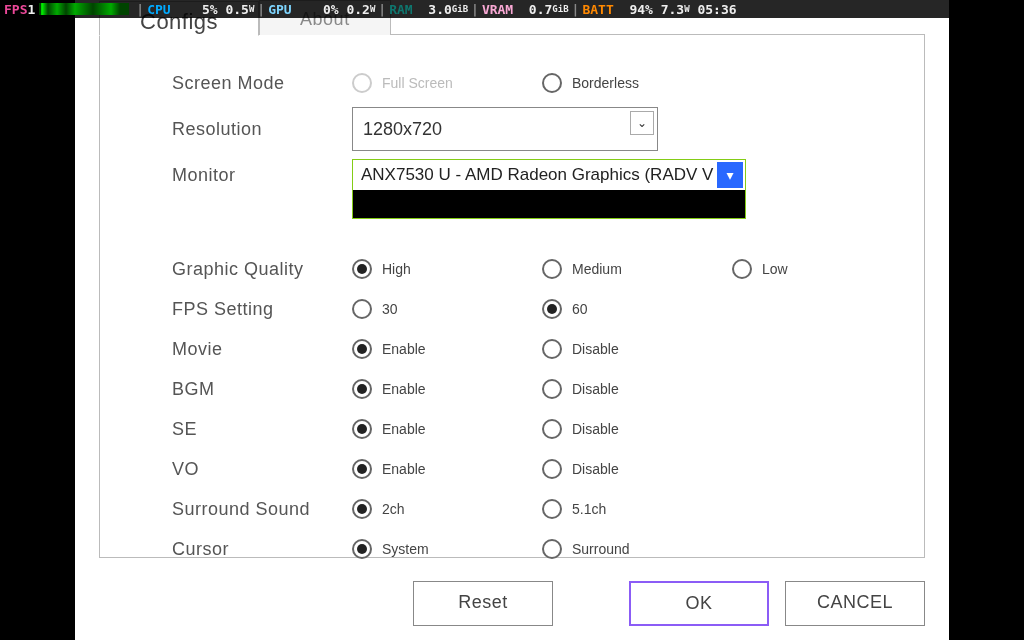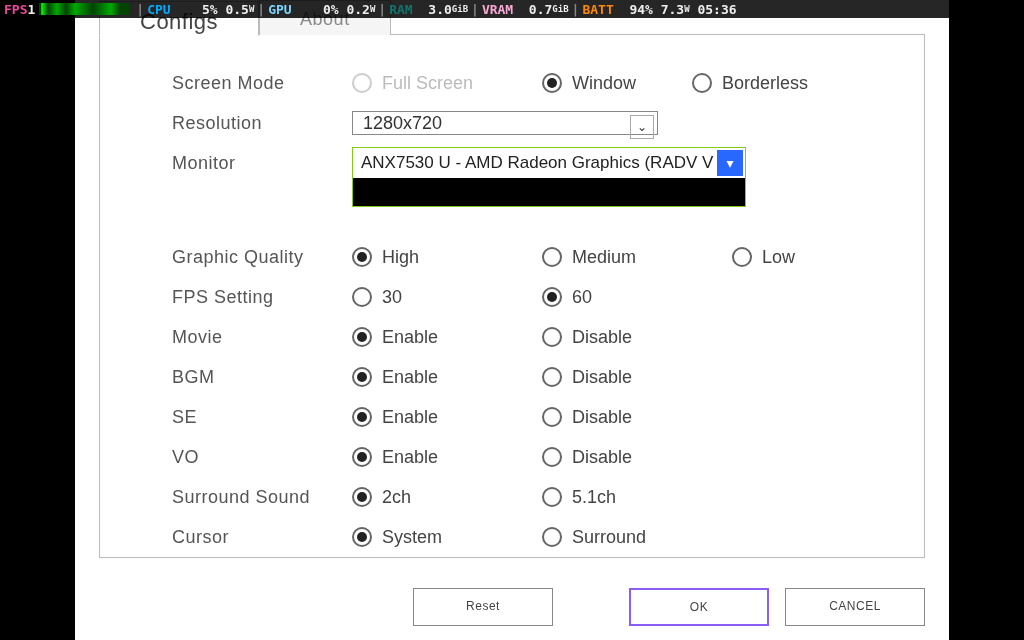--- a/index.html
+++ b/index.html
@@ -98,21 +98,21 @@
     width: 180px;
     font-size: 18px;
     color: #555;
     letter-spacing: 0.5px;
   }
   .opts { display: flex; flex: 1; }
   .opt {
     display: flex;
     align-items: center;
     width: 190px;
-    font-size: 18px;
+    font-size: 14px;
     color: #444;
   }
   .opt.dim { color: #bbb; }
   .radio {
     width: 20px; height: 20px;
     border: 2px solid #666;
     border-radius: 50%;
     margin-right: 10px;
     display: inline-flex;
     align-items: center;
@@ -121,21 +121,21 @@
   }
   .radio.dim { border-color: #ccc; }
   .radio.sel::after {
     content: "";
     width: 10px; height: 10px;
     background: #222;
     border-radius: 50%;
   }
   .dropdown {
     border: 1px solid #888;
-    height: 24px;
+    height: 44px;
     display: flex;
     align-items: center;
     padding: 0 10px;
     font-size: 18px;
     color: #333;
     position: relative;
     width: 306px;
     text-align: center;
   }
   .dropdown .arrow {
@@ -186,21 +186,21 @@
     width: 874px;
     display: flex;
     gap: 16px;
     justify-content: flex-end;
     padding-right: 24px;
   }
   .btn {
     border: 1px solid #888;
     background: #fff;
     padding: 10px 0;
-    font-size: 12px;
+    font-size: 18px;
     width: 140px;
     text-align: center;
     color: #444;
     letter-spacing: 0.5px;
   }
   .btn.ok { border: 2px solid #8b5cf6; }
 </style>
 </head>
 <body>
 
@@ -239,24 +239,20 @@
   <div class="panel">
     <div class="content">
 
       <div class="row">
         <div class="label">Screen Mode</div>
         <div class="opts">
           <div class="opt dim">
             <span class="radio dim"></span>
             <span>Full Screen</span>
           </div>
-          <div class="opt" style="width:150px">
-            <span class="radio sel"></span>
-            <span>Window</span>
-          </div>
           <div class="opt">
             <span class="radio"></span>
             <span>Borderless</span>
           </div>
         </div>
       </div>
 
       <div class="row">
         <div class="label">Resolution</div>
         <div class="dropdown">

